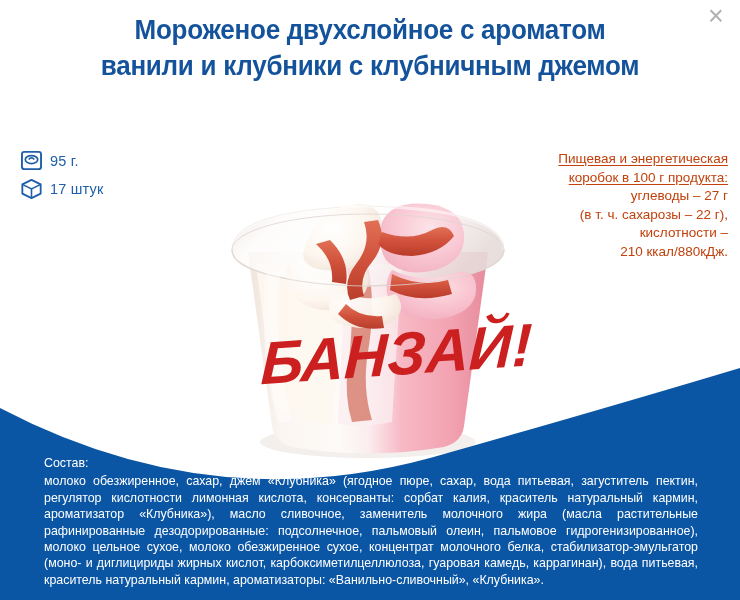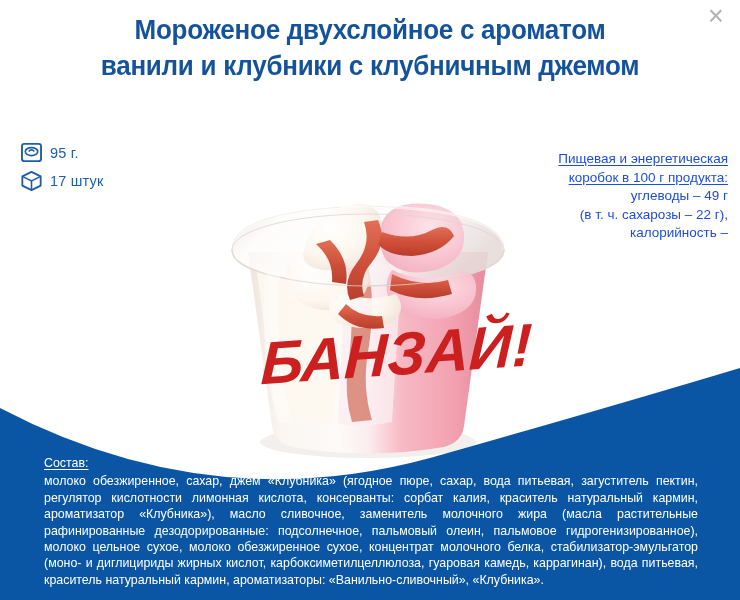--- a/index.html
+++ b/index.html
@@ -49,21 +49,21 @@
     letter-spacing: -0.3px;
     transform: scaleX(0.93);
     transform-origin: center top;
     z-index: 30;
   }
 
   
   #specs {
     position: absolute;
     left: 18px;
-    top: 139px;
+    top: 147px;
     z-index: 30;
   }
   .spec-row {
     display: flex;
     align-items: center;
     height: 27px;
     margin-bottom: 1px;
   }
   .spec-icon {
     width: 26px;
@@ -81,21 +81,21 @@
     white-space: nowrap;
   }
 
   
   #nutrition {
     position: absolute;
     right: 12px;
     top: 150px;
     width: 215px;
     text-align: right;
-    color: #1d4ed8;
+    color: #c2410c;
     font-size: 13.5px;
     line-height: 18.5px;
     z-index: 30;
   }
   #nutrition .nut-head {
     text-decoration: underline;
     text-underline-offset: 2px;
   }
 
   
@@ -125,21 +125,20 @@
     top: 455px;
     width: 654px;
     color: #ffffff;
     font-size: 12.4px;
     line-height: 16.4px;
     text-align: justify;
     z-index: 31;
   }
   #ingredients .ing-head {
     display: block;
-    text-decoration: underline;
     text-underline-offset: 2px;
     margin-bottom: 2px;
     text-align: left;
   }
   #ingredients .ing-body {
     display: block;
     text-align: justify;
     text-align-last: left;
   }
 </style>
@@ -258,23 +257,24 @@
       </span>
       <span class="spec-label">17 штук</span>
     </div>
 
 
   </div>
 
   <div id="nutrition">
     <div class="nut-head">Пищевая и энергетическая</div>
     <div class="nut-head">коробок в 100 г продукта:</div>
-    <div>углеводы – 49 г</div>
+    <div>углеводы – 27 г</div>
     <div>(в т. ч. сахарозы – 22 г),</div>
-    <div>калорийность –</div>
+    <div>кислотности –</div>
+    <div>210 ккал/880кДж.</div>
   </div>
 
   <div id="ingredients">
     <span class="ing-head">Состав:</span>
     <span class="ing-body">молоко обезжиренное, сахар, джем «Клубника» (ягодное пюре, сахар, вода питьевая, загуститель пектин, регулятор кислотности лимонная кислота, консерванты: сорбат калия, краситель натуральный кармин, ароматизатор «Клубника»), масло сливочное, заменитель молочного жира (масла растительные рафинированные дезодорированные: подсолнечное, пальмовый олеин, пальмовое гидрогенизированное), молоко цельное сухое, молоко обезжиренное сухое, концентрат молочного белка, стабилизатор-эмульгатор (моно- и диглицириды жирных кислот, карбоксиметилцеллюлоза, гуаровая камедь, каррагинан), вода питьевая, краситель натуральный кармин, ароматизаторы: «Ванильно-сливочный», «Клубника».</span>
   </div>
 
 </div>
 
 </body></html>

